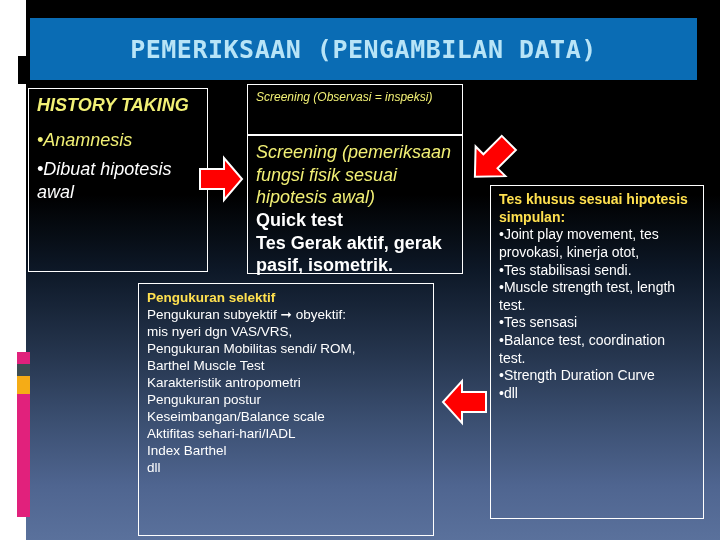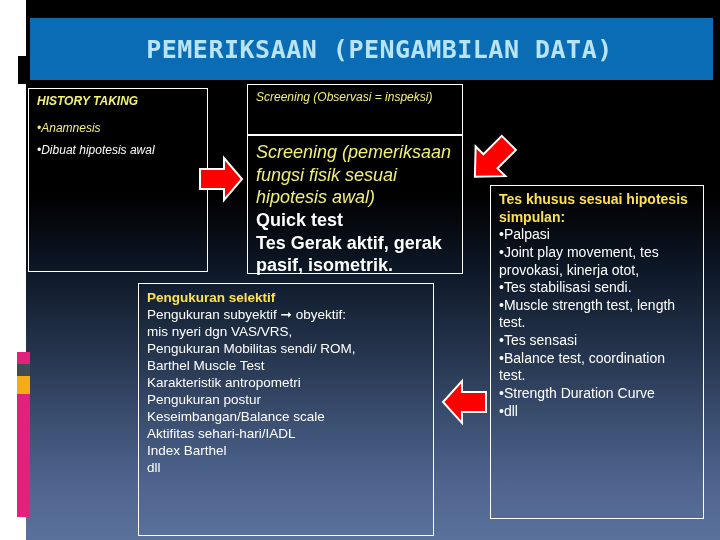--- a/index.html
+++ b/index.html
@@ -52,21 +52,20 @@
   }
   
   .title-band {
     position: absolute;
     left: 30px; top: 18px;
     width: 667px; height: 62px;
     background: #0a6cb4;
     display: flex;
     align-items: center;
     justify-content: center;
-    padding-left: 16px;
   }
   .title-text {
     color: #b8e4f7;
     font-size: 25px;
     font-weight: bold;
     letter-spacing: 0.5px;
     font-family: "DejaVu Sans Mono", "Liberation Mono", monospace;
     white-space: nowrap;
   }
   
@@ -79,21 +78,21 @@
     line-height: 1.26;
   }
   .box p { margin: 0; }
   .yellow  { color: #f2f075; }
   .yellow-b{ color: #ffe04f; font-weight: bold; }
   .white   { color: #ffffff; }
   .ital    { font-style: italic; }
   .bold    { font-weight: bold; }
 
   
-  #box-history      { left: 28px;  top: 88px;  width: 180px; height: 184px; font-size: 12px; }
+  #box-history      { left: 28px;  top: 88px;  width: 180px; height: 184px; font-size: 18px; }
   #box-screening-1  { left: 247px; top: 84px;  width: 216px; height: 51px;  font-size: 12px;  }
   #box-screening-2  { left: 247px; top: 135px; width: 216px; height: 139px; font-size: 18px;}
   #box-pengukuran   { left: 138px; top: 283px; width: 296px; height: 253px; font-size: 13.5px;}
   #box-tes-khusus   { left: 490px; top: 185px; width: 214px; height: 334px; font-size: 14px;}
 
   #box-history .line   { margin-bottom: 7px; }
   #box-history .first  { margin-bottom: 12px; }
 
   
   .arrow { position: absolute; }
@@ -149,21 +148,20 @@
     <p class="white">Karakteristik antropometri</p>
     <p class="white">Pengukuran postur</p>
     <p class="white">Keseimbangan/Balance scale</p>
     <p class="white">Aktifitas sehari-hari/IADL</p>
     <p class="white">Index Barthel</p>
     <p class="white">dll</p>
   </div>
 
   <div class="box" id="box-tes-khusus">
     <p class="yellow-b">Tes khusus sesuai hipotesis simpulan:</p>
-    <p class="white">•Palpasi</p>
     <p class="white">•Joint play movement, tes provokasi, kinerja otot,</p>
     <p class="white">•Tes stabilisasi sendi.</p>
     <p class="white">•Muscle strength test, length test.</p>
     <p class="white">•Tes sensasi</p>
     <p class="white">•Balance test, coordination test.</p>
     <p class="white">•Strength Duration Curve</p>
     <p class="white">•dll</p>
   </div>
 
   <div class="arrow" id="arrow-right-1">

